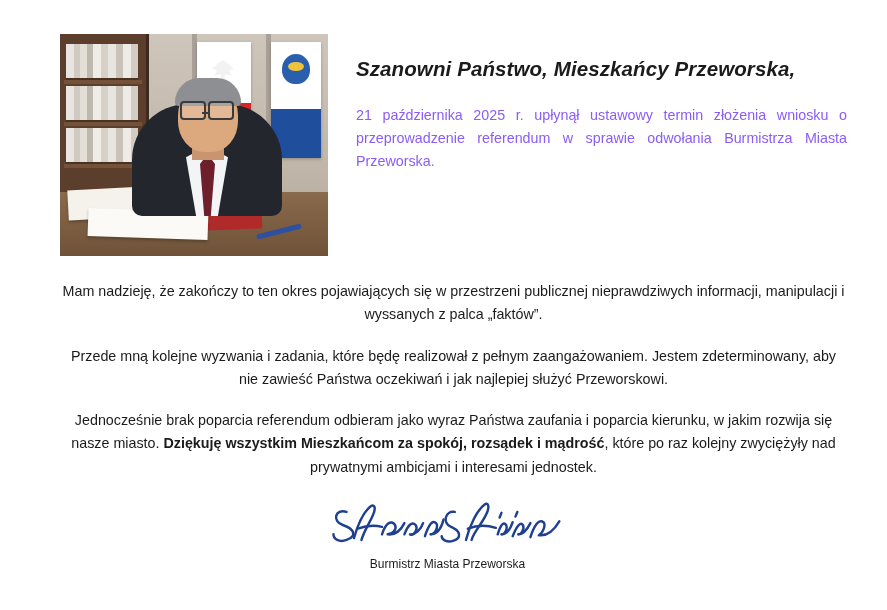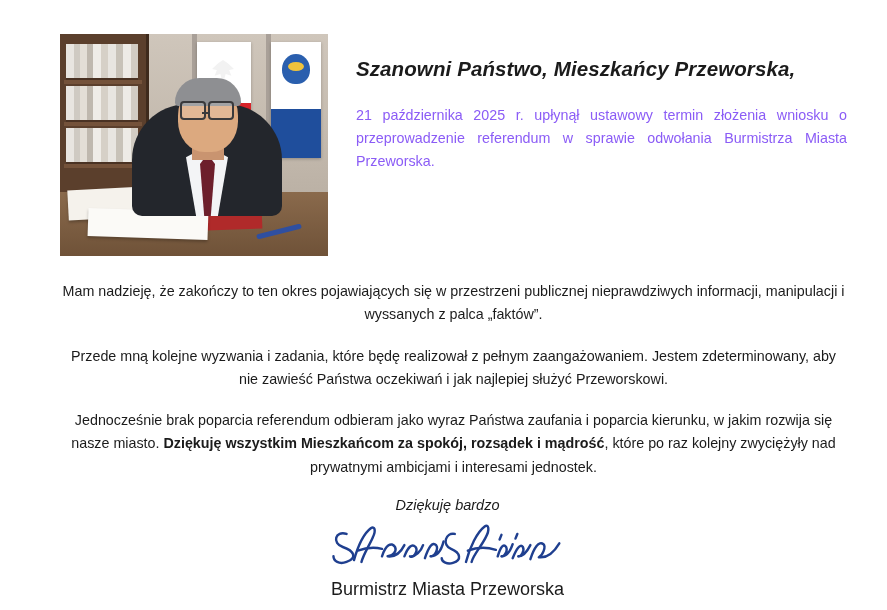--- a/index.html
+++ b/index.html
@@ -186,21 +186,21 @@
     font-size: 14.5px;
     color: #1b1b1b;
     margin: 0 0 6px 0;
   }
   .signature {
     display: block;
     margin: 0 auto;
     height: 56px;
   }
   .closing .role {
-    font-size: 18px;
+    font-size: 12px;
     color: #1b1b1b;
     margin: 4px 0 8px 0;
   }
 </style>
 </head>
 <body>
 
 <div class="page">
 
   <div class="top-block">
@@ -242,21 +242,20 @@
     </div>
   </div>
 
   <div class="body-block">
     <p>Mam nadzieję, że zakończy to ten okres pojawiających się w przestrzeni publicznej nieprawdziwych informacji, manipulacji i wyssanych z palca „faktów”.</p>
     <p>Przede mną kolejne wyzwania i zadania, które będę realizował z pełnym zaangażowaniem. Jestem zdeterminowany, aby nie zawieść Państwa oczekiwań  i jak najlepiej służyć Przeworskowi.</p>
     <p><span>Jednocześnie brak poparcia referendum odbieram jako wyraz Państwa zaufania i poparcia kierunku,  w  jakim rozwija się nasze miasto. </span><b>Dziękuję wszystkim Mieszkańcom za spokój, rozsądek i mądrość</b><span>, które po raz kolejny zwyciężyły nad prywatnymi ambicjami i interesami jednostek.</span></p>
   </div>
 
   <div class="closing">
-    <p class="thanks">Dziękuję bardzo</p>
     <svg class="signature" viewBox="0 0 260 60" aria-hidden="true">
       <g fill="none" stroke="#1f3f8f" stroke-width="2.6" stroke-linecap="round" stroke-linejoin="round">
         <path d="M22 16 C10 12, 6 26, 18 30 C30 34, 34 42, 22 46 C14 49, 8 45, 8 40"></path>
         <path d="M30 44 C34 30, 40 16, 48 10 C52 7, 54 12, 50 20 C46 29, 40 38, 38 46"></path>
         <path d="M34 34 C42 31, 52 30, 60 32"></path>
         <path d="M60 40 C64 28, 70 24, 74 30 C76 34, 72 40, 66 40 C74 41, 80 36, 84 28"></path>
         <path d="M84 40 C88 30, 92 26, 96 30 C99 34, 94 42, 90 40 C96 41, 102 34, 104 28"></path>
         <path d="M106 42 C110 30, 114 24, 118 28 C121 32, 116 41, 112 40 C120 40, 124 32, 126 24"></path>
         <path d="M138 16 C128 14, 124 28, 134 32 C144 36, 146 44, 136 47 C130 49, 124 46, 124 42"></path>
         <path d="M150 46 C154 30, 162 14, 170 8 C174 5, 176 11, 171 20 C166 30, 158 38, 156 46"></path>

